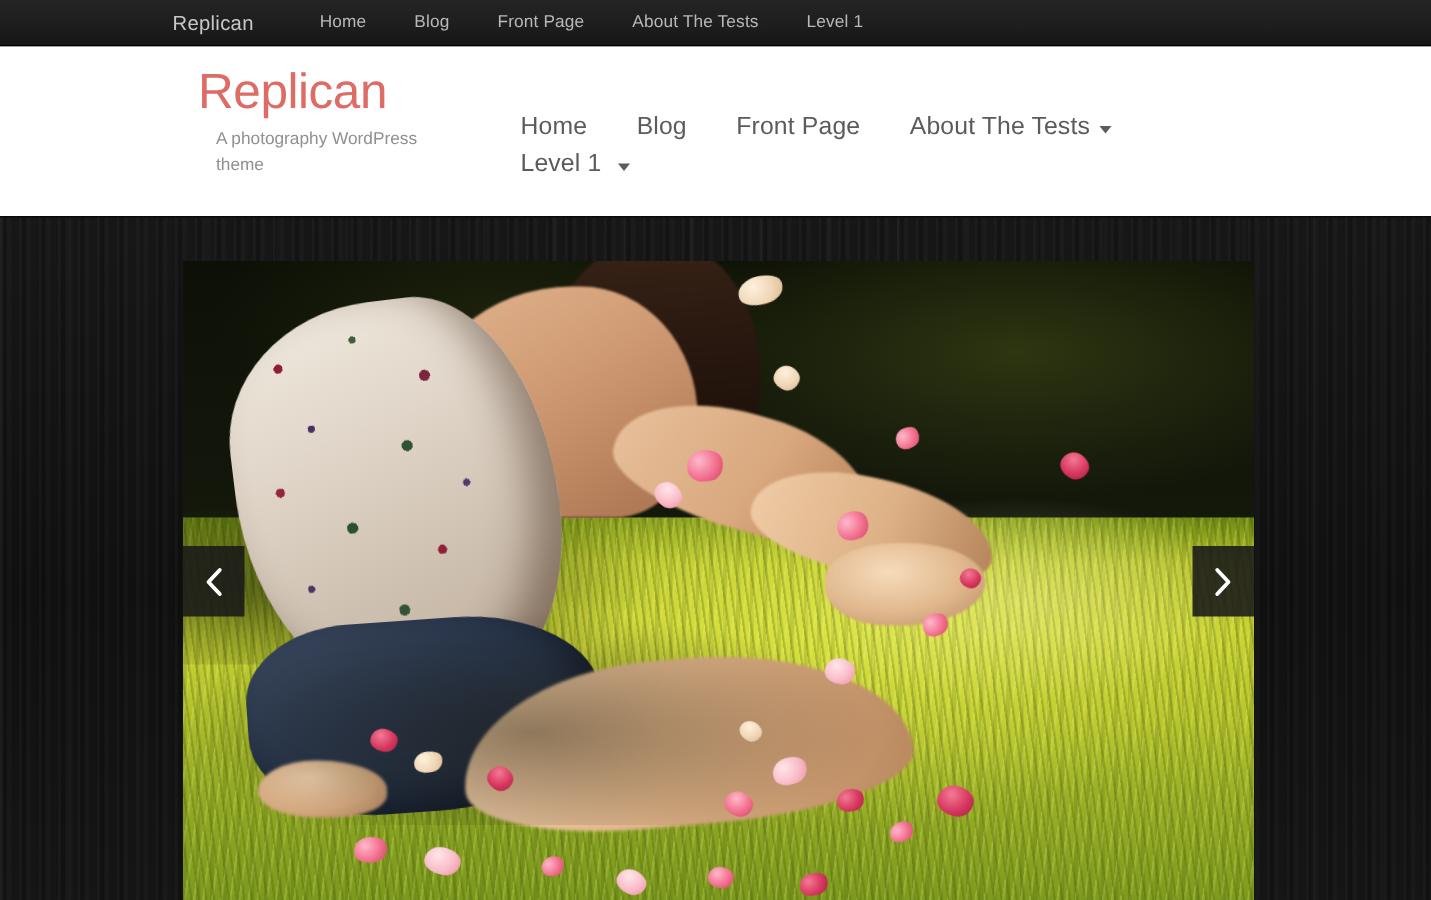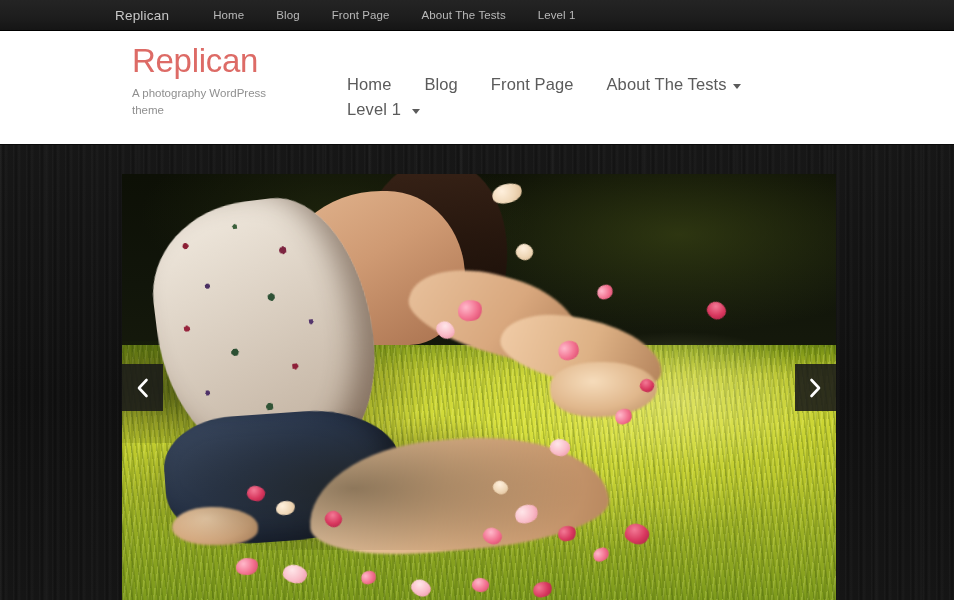--- a/index.html
+++ b/index.html
@@ -58,20 +58,21 @@
     letter-spacing:-0.3px;
     line-height:1.1;
     white-space:nowrap;
   }
   .site-desc{
     margin-top:6px;
     color:#8f8f8f;
     font-size:11.5px;
     line-height:1.45;
     width:150px;
+    margin-left:12px;
   }
 
   .main-nav{
     position:absolute; left:347px; top:44px; width:470px;
   }
   .main-nav ul{ list-style:none; display:flex; flex-wrap:wrap; }
   .main-nav li{
     margin-right:33px;
     margin-bottom:6px;
     display:flex; align-items:center;

